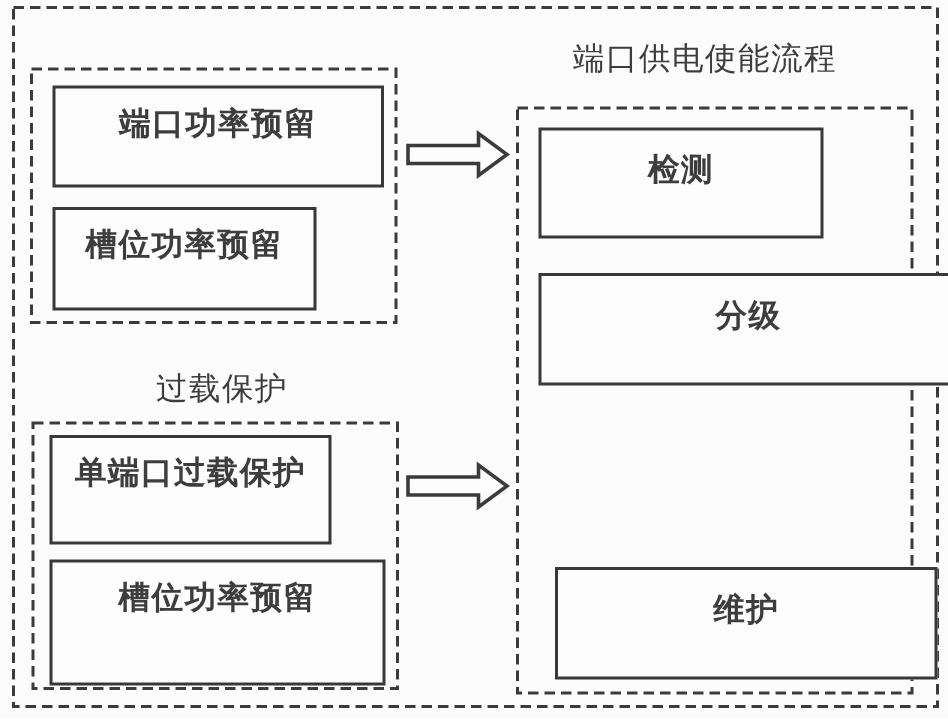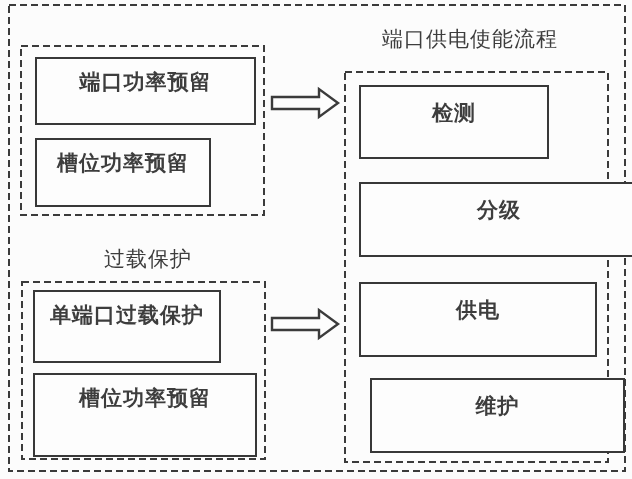--- a/index.html
+++ b/index.html
@@ -82,20 +82,17 @@
   <div class="node" style="left:33px; top:373px; width:224px; height:84px;">
     <span>槽位功率预留</span>
   </div>
 
   <div class="node flow" style="left:359px; top:85px;  width:190px; height:74px;">
     <span>检测</span>
   </div>
   <div class="node flow" style="left:359px; top:182px; width:280px; height:75px;">
     <span>分级</span>
   </div>
-  <div class="node flow" style="left:359px; top:282px; width:238px; height:75px;">
-    <span>供电</span>
-  </div>
   <div class="node flow" style="left:370px; top:378px; width:255px; height:75px;">
     <span>维护</span>
   </div>
 
 </div>
 
 </body></html>

